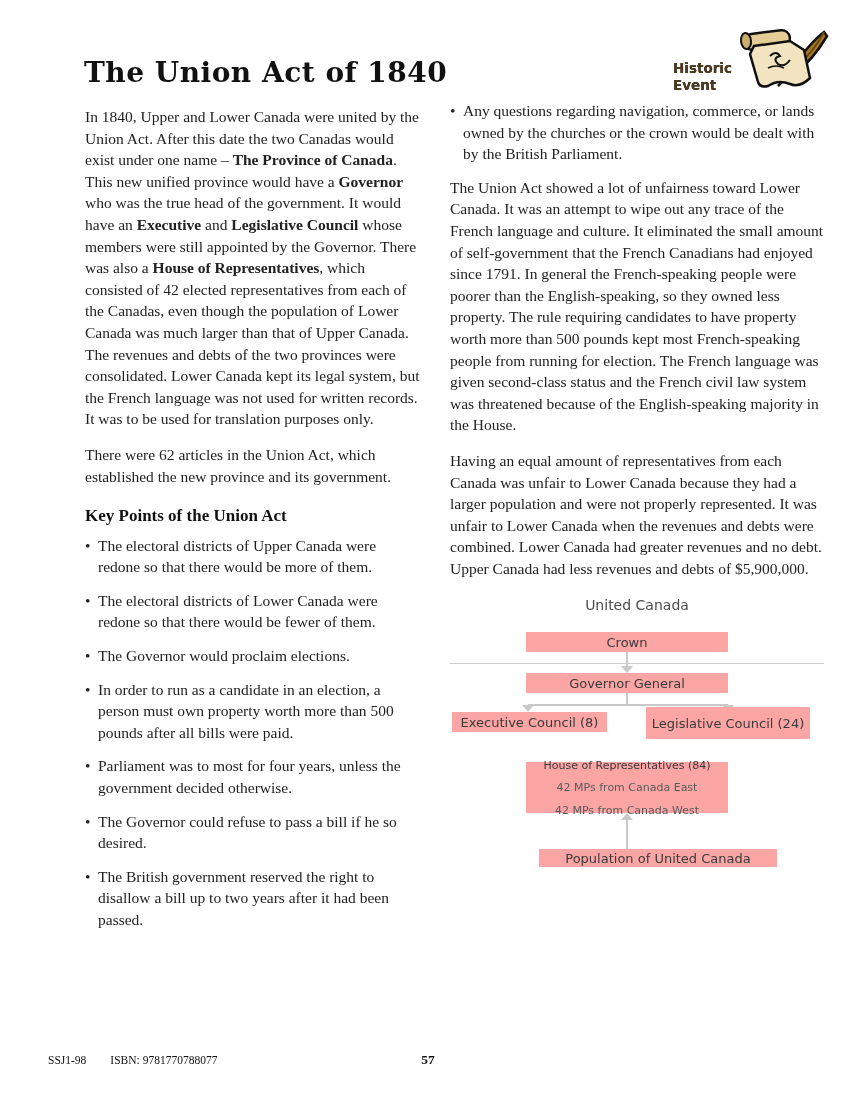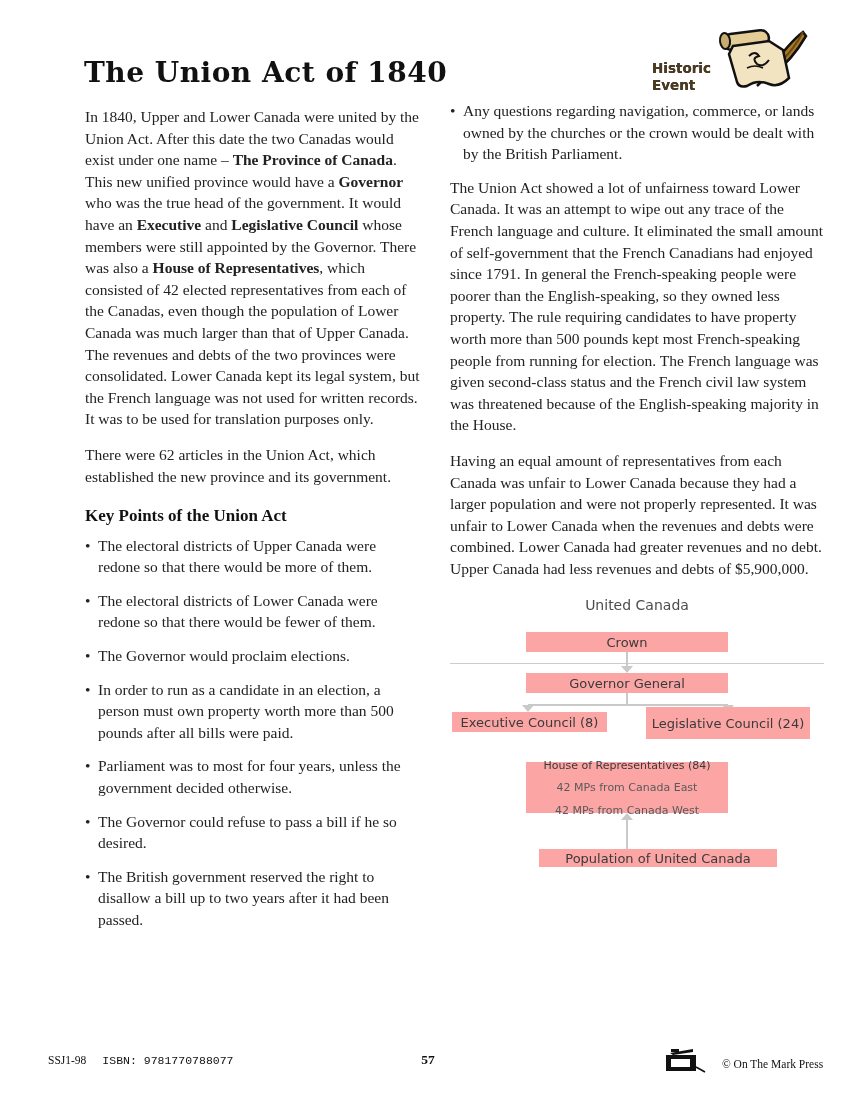--- a/index.html
+++ b/index.html
@@ -25,20 +25,21 @@
   .badge {
     position: absolute; left: 652px; top: 24px;
     display: flex; align-items: center;
   }
   .badge-text {
     font-family: "DejaVu Sans", sans-serif;
     font-weight: 700; font-size: 13.5px; line-height: 1.25;
     color: #4a3a22;
     margin-top: 28px;
     text-shadow: 0 0 0.5px #2a1f10;
+    margin-left: 21px;
   }
   .badge svg { display:block; }
 
   
   .col-left {
     position: absolute; left: 85px; top: 106px; width: 337px;
     font-size: 15.5px; line-height: 21.6px;
   }
   .col-right {
     position: absolute; left: 450px; top: 100px; width: 374px;
@@ -113,21 +114,21 @@
     border-bottom: 7px solid #c9c9c9;
     left: 171px; top: 220px;
   }
 
   
   .footer { position: absolute; left: 0; top: 1046px; width: 850px; height: 34px; }
   .footer-left {
     position: absolute; left: 48px; top: 8px;
     font-size: 11.5px; color: #111;
   }
-  .footer-left .isbn { margin-left: 16px; font-family: Liberation Mono, monospace; }
+  .footer-left .isbn { margin-left: 24px; }
   .footer-page {
     position: absolute; left: 410px; top: 6px; width: 36px;
     text-align: center; font-size: 13.5px; font-weight: 700; color: #111;
   }
   .footer-right {
     position: absolute; left: 662px; top: 0px;
     display: flex; align-items: center; gap: 14px;
   }
   .footer-right .copy { font-size: 11.5px; color: #111; }
 </style>
@@ -215,27 +216,15 @@
 
       <div class="dbox dbox-population">Population of United Canada</div>
     </div>
   </div>
 
   <div class="footer">
     <div class="footer-left">
       <span>SSJ1-98</span><span class="isbn">ISBN: 9781770788077</span>
     </div>
     <div class="footer-page">57</div>
-    <div class="footer-right">
-      <span>
-        <svg width="46" height="32" viewBox="0 0 46 32">
-          <path d="M8 7 L31 3 L31 6 L11 9 Z" fill="#111"></path>
-          <rect x="9" y="3" width="8" height="3" fill="#111"></rect>
-          <rect x="4" y="9" width="30" height="16" fill="#111"></rect>
-          <rect x="9" y="13" width="19" height="8" fill="#fff"></rect>
-          <path d="M34 21 L43 26" stroke="#111" stroke-width="1.6" fill="none"></path>
-        </svg>
-      </span>
-      <span class="copy">© On The Mark Press</span>
-    </div>
   </div>
 
 </div>
 
 </body></html>

